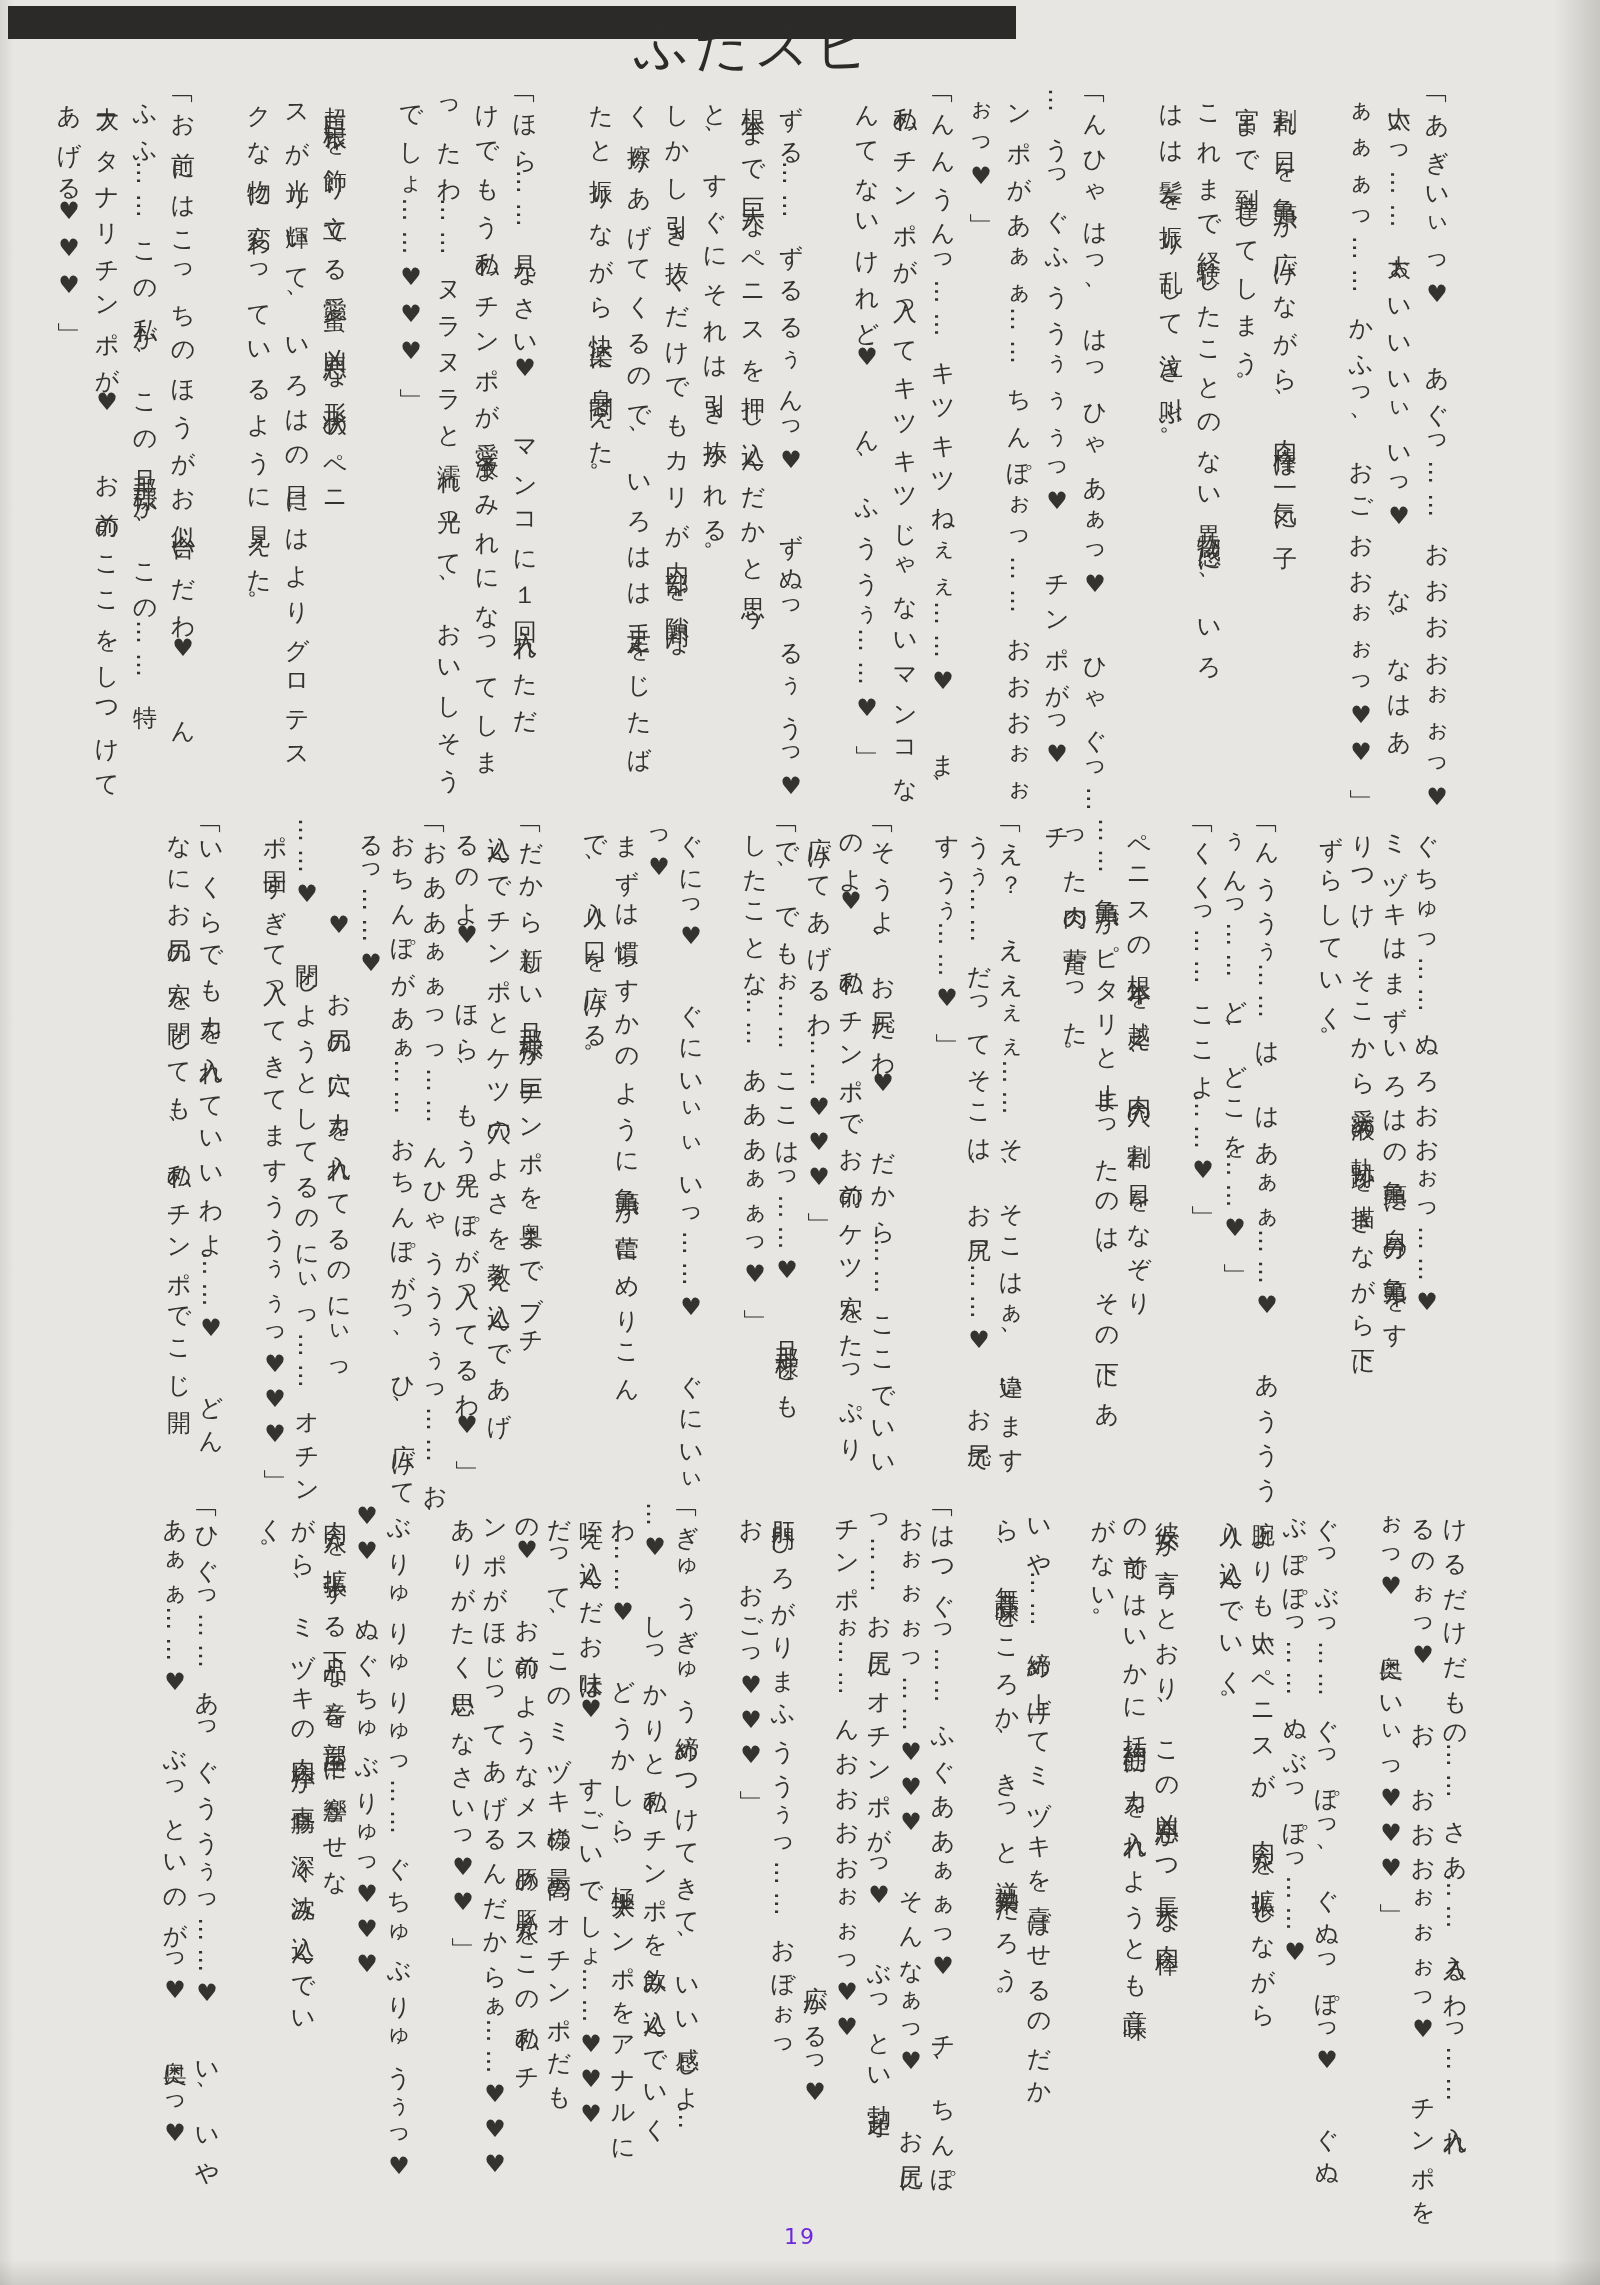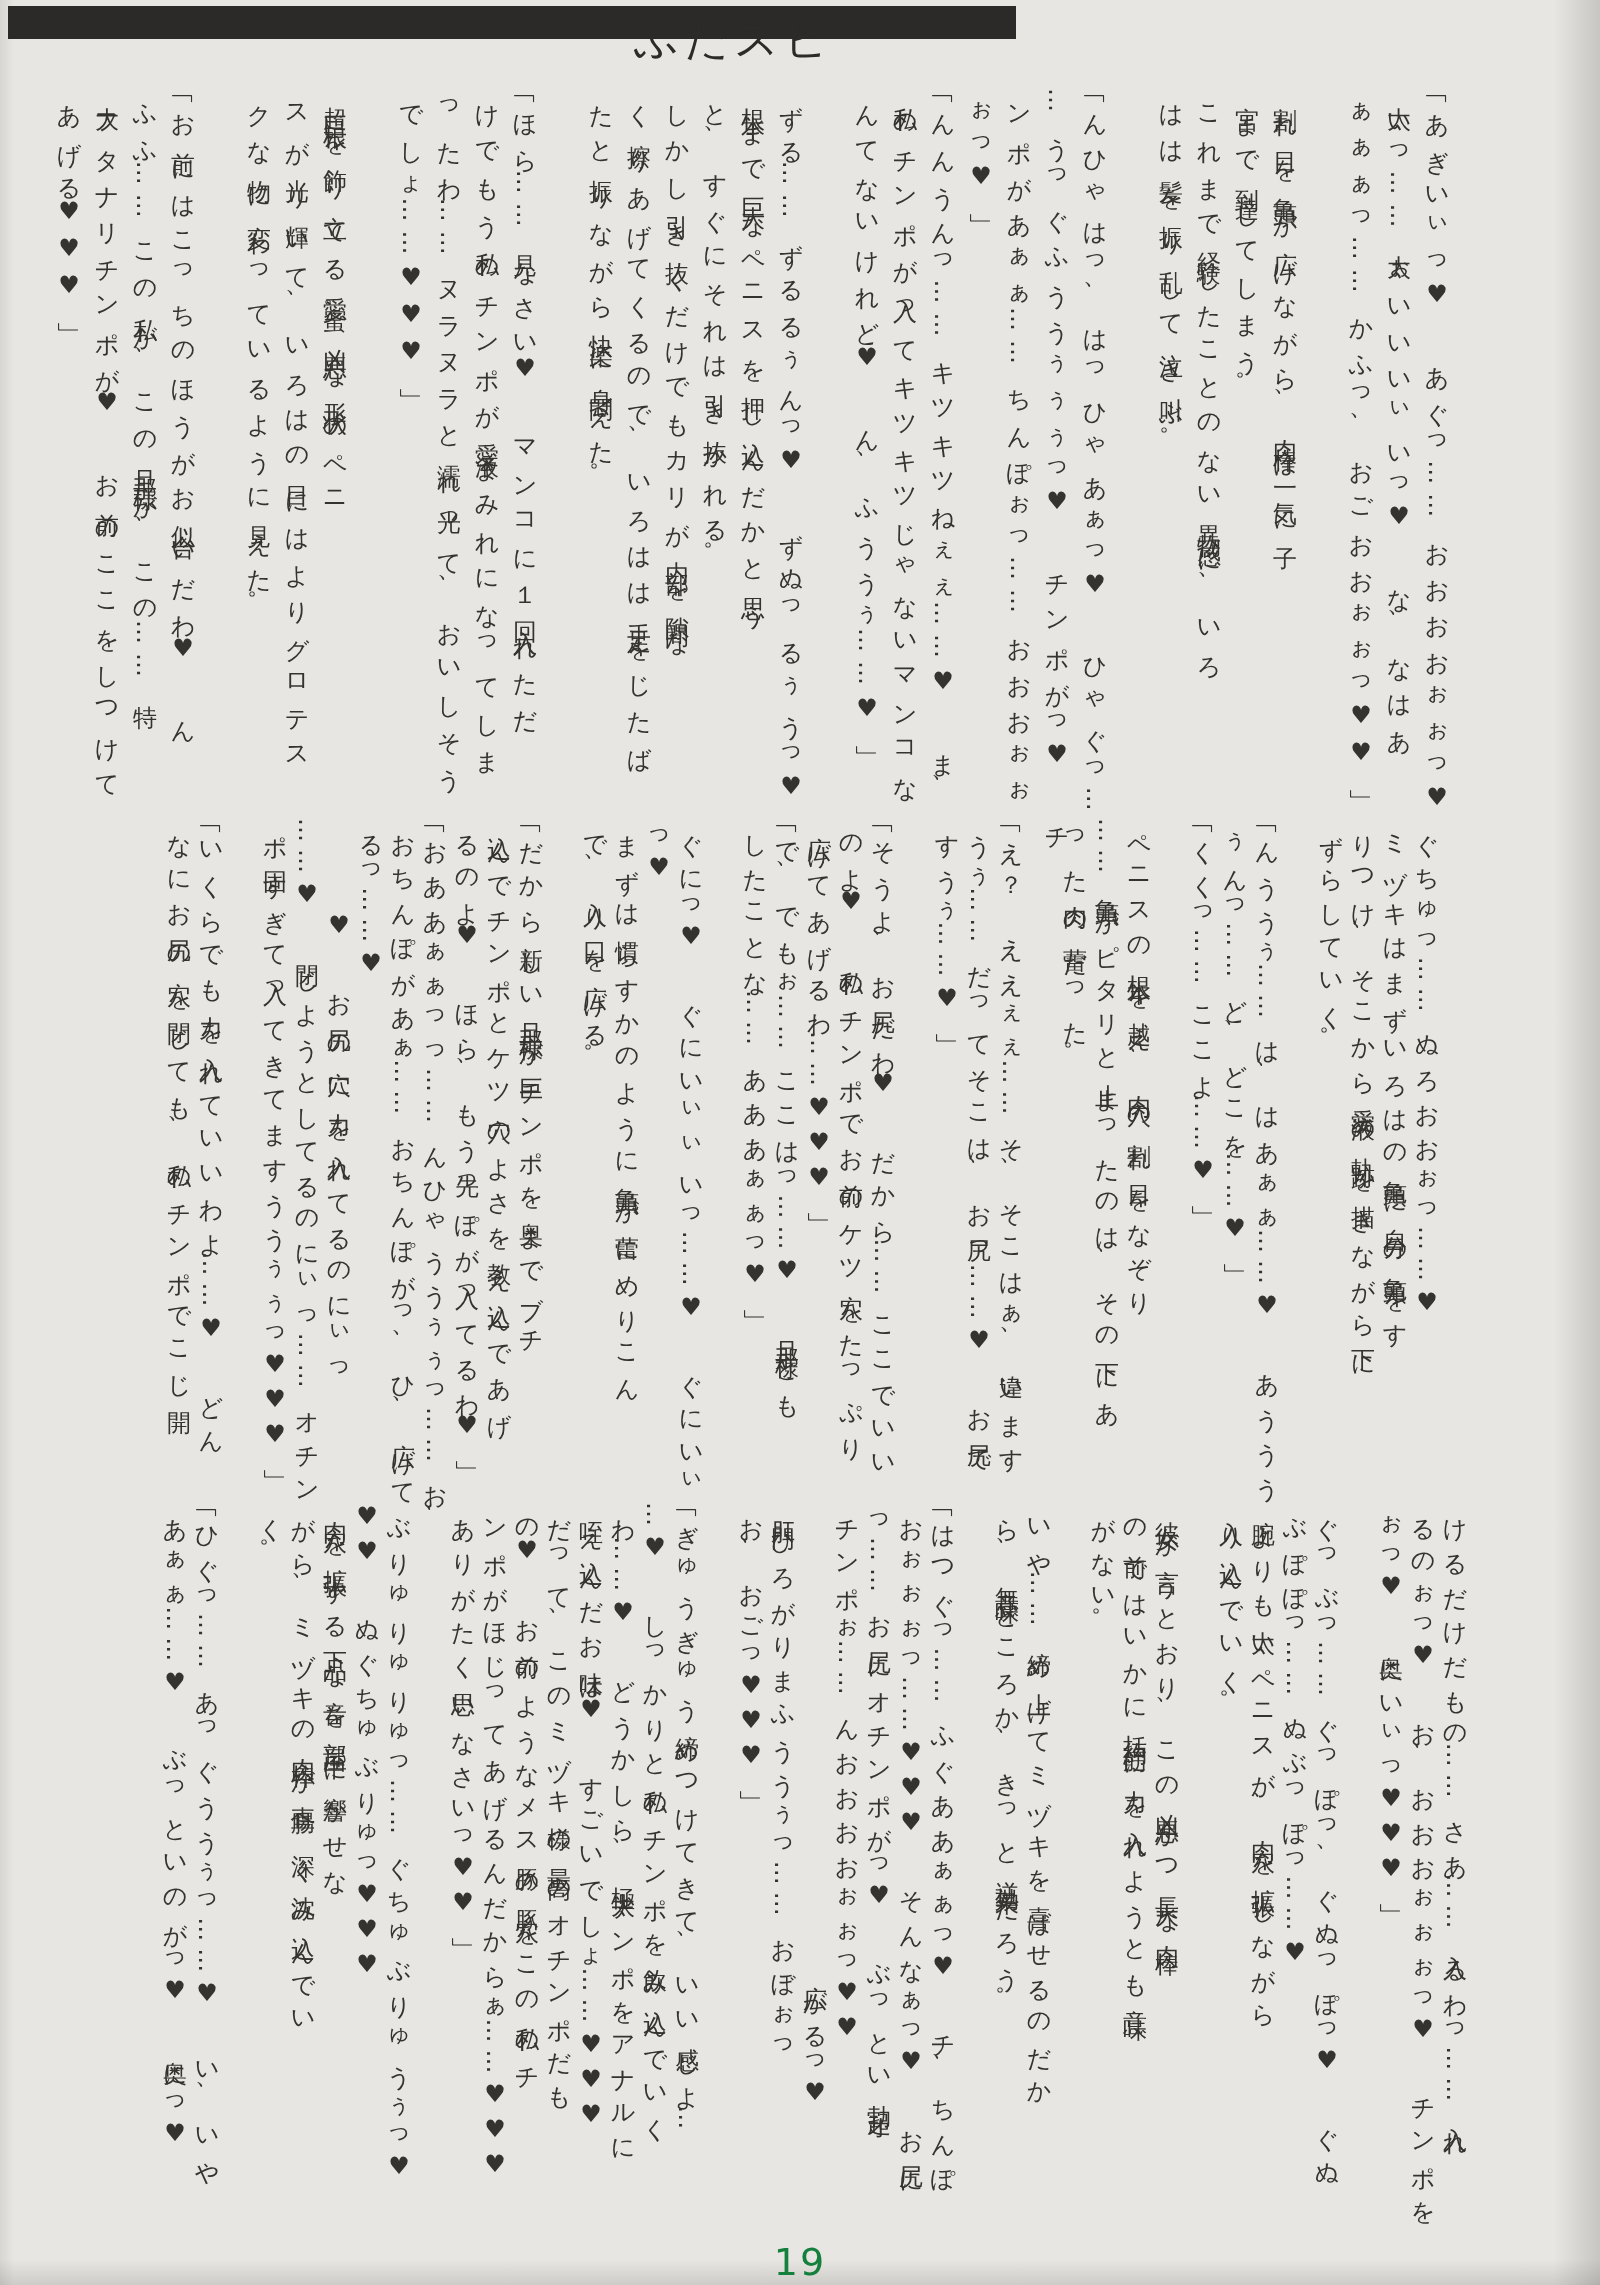--- a/index.html
+++ b/index.html
@@ -13,35 +13,35 @@
   .scan-edge-right{position:absolute;right:0;top:0;width:46px;height:100%;
     background:linear-gradient(to left, rgba(70,68,62,.20), rgba(70,68,62,0));}
   .scan-edge-bottom{position:absolute;left:0;bottom:0;width:100%;height:26px;
     background:linear-gradient(to top, rgba(70,68,62,.16), rgba(70,68,62,0));}
   .scan-edge-left{position:absolute;left:0;top:0;width:14px;height:100%;
     background:linear-gradient(to right, rgba(70,68,62,.10), rgba(70,68,62,0));}
 
   .top-bar{position:absolute;left:8px;top:6px;width:1008px;height:33px;
     background:var(--bar,#2b2a28);}
   .page-title{position:absolute;left:634px;top:10px;
-    font-size:44px;letter-spacing:5px;font-weight:400;color:#2c2b29;
+    font-size:54px;letter-spacing:5px;font-weight:400;color:#2c2b29;
     white-space:nowrap;}
 
   .band{position:absolute;writing-mode:vertical-rl;text-orientation:mixed;}
   .col{margin:0;white-space:nowrap;}
   #band1{right:144px;top:88px;height:697px;}
   #band2{right:157px;top:818px;height:660px;}
   #band3{right:129px;top:1502px;height:692px;}
   #band1 .col{font-size:24px;line-height:38px;letter-spacing:9px;}
   #band2 .col,#band3 .col{font-size:24px;line-height:32px;letter-spacing:7px;}
   #band1 .col.gap{margin-block-start:38px;}
   #band2 .col.gap,#band3 .col.gap{margin-block-start:32px;}
 
   .page-number{position:absolute;left:50%;top:2224px;transform:translateX(-50%);
-    font-size:38px;letter-spacing:2px;color:#15803d;margin-top:16px;}
+    font-size:22px;letter-spacing:2px;color:#6d28d9;}
 </style>
 </head>
 <body style="--paper: #e7e6e2; --ink: #34332f; --bar: #2b2a28;">
 
 <div class="scan-edge-right"></div>
 <div class="scan-edge-bottom"></div>
 <div class="scan-edge-left"></div>
 
 <div class="top-bar"></div>
 <div class="page-title">ふたスピ</div>

